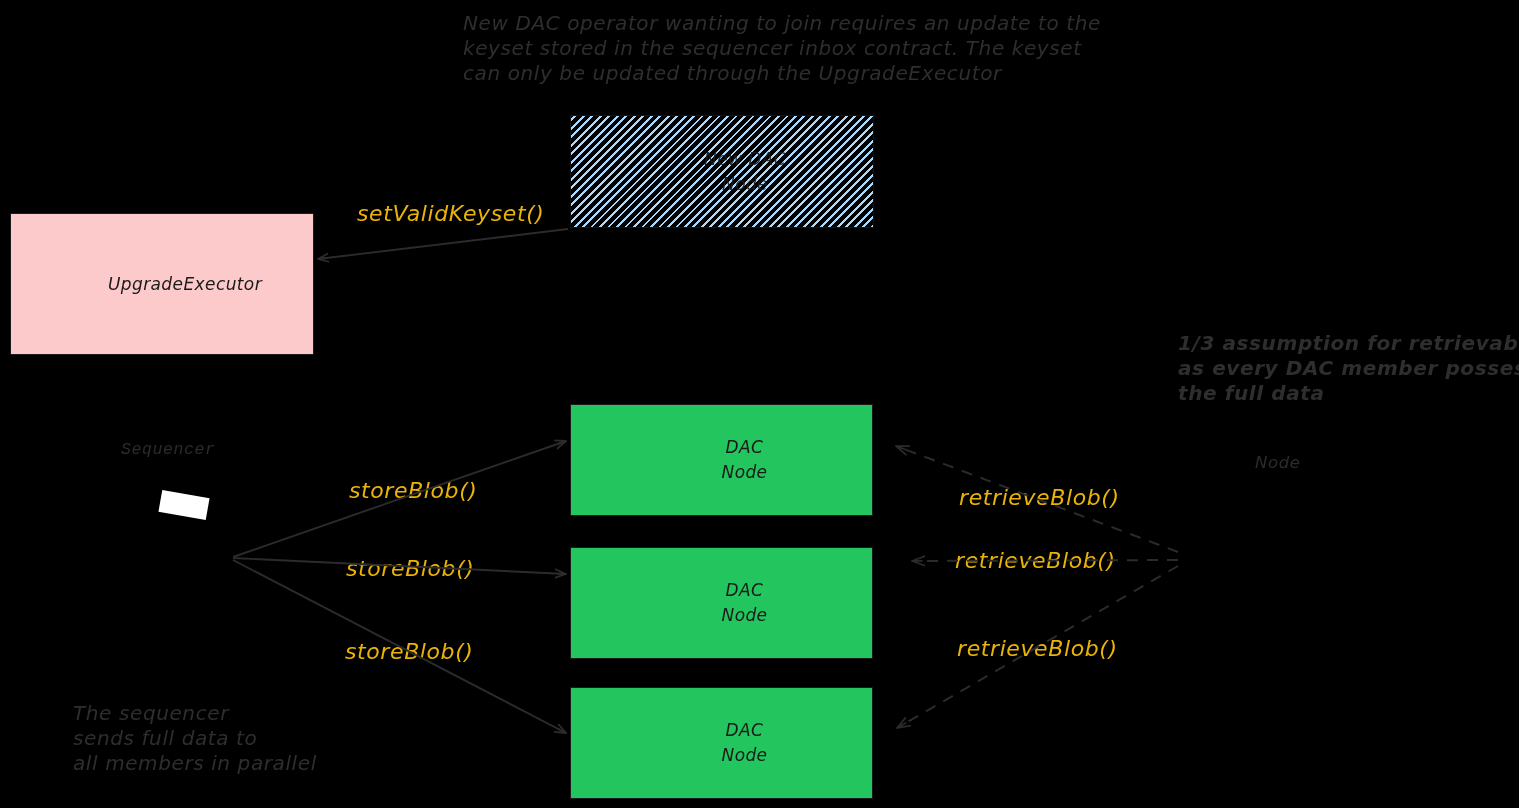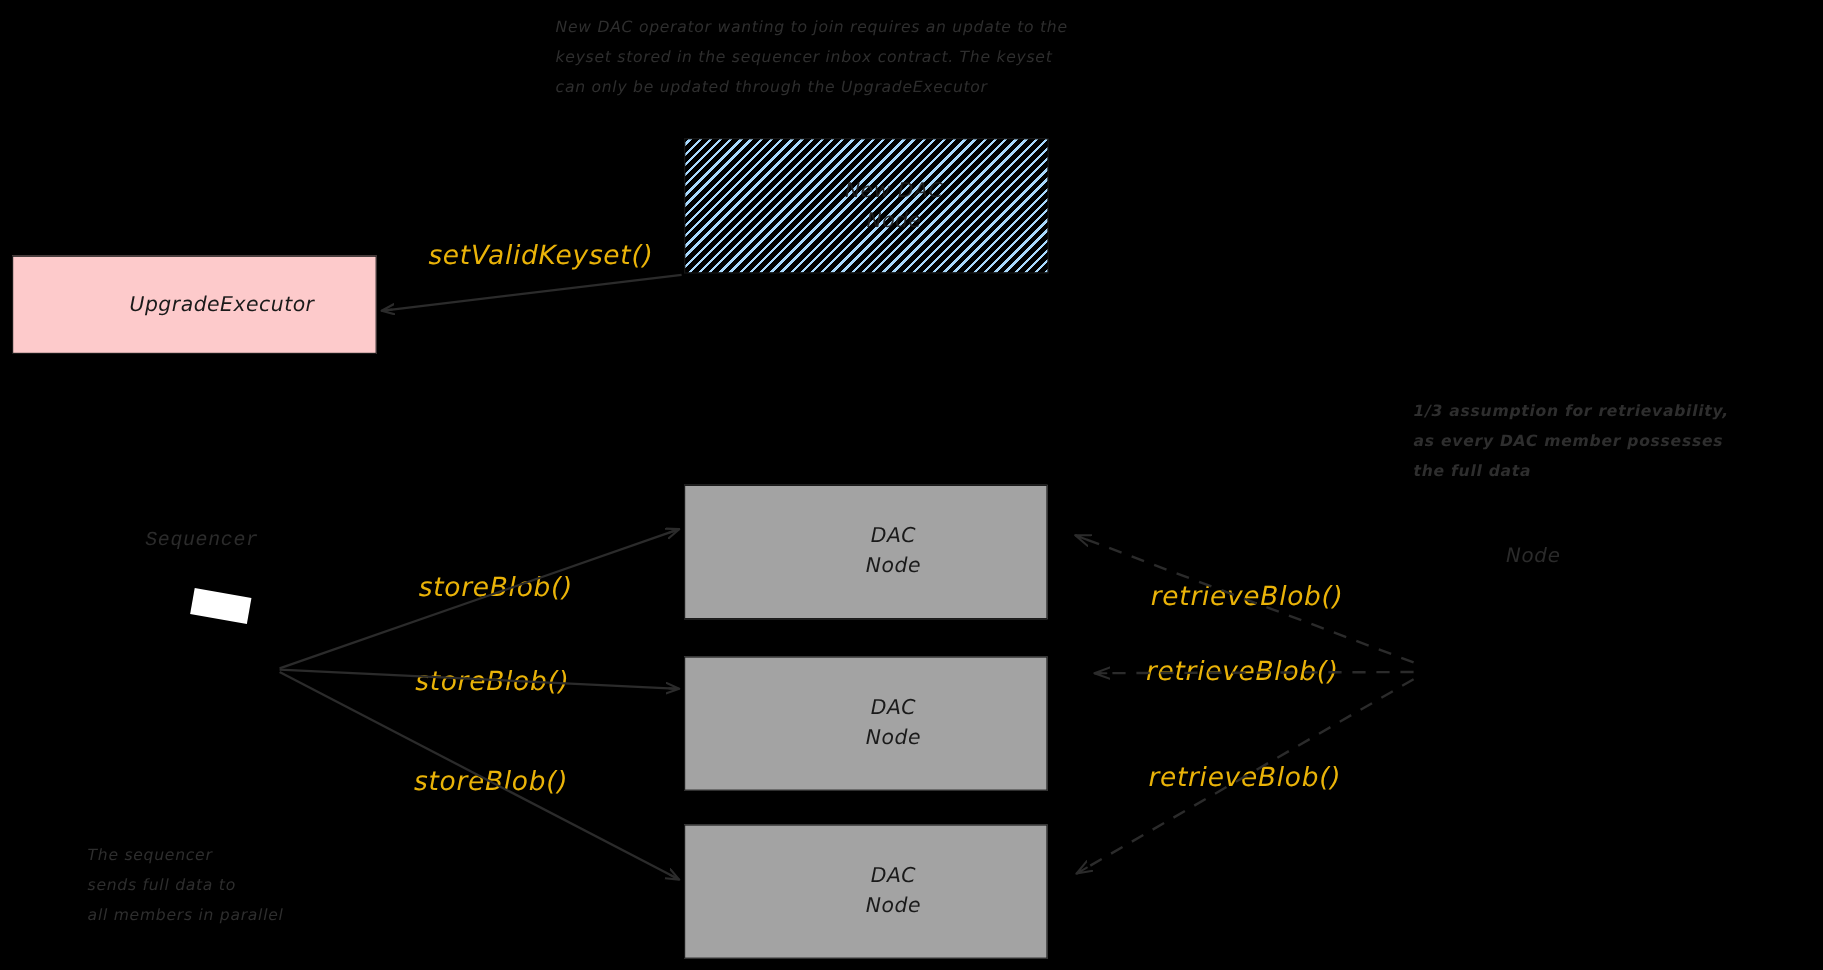--- a/index.html
+++ b/index.html
@@ -18,21 +18,21 @@
   .hand {
     font-family: "DejaVu Sans", sans-serif;
     font-style: italic;
     color: #2b2b2b;
     letter-spacing: 0.6px;
     white-space: pre;
     line-height: 25px;
   }
   .note {
     position: absolute;
-    font-size: 13px;
+    font-size: 20px;
     color: #2e2e2e;
   }
   .edge-label {
     position: absolute;
     font-size: 22px;
     color: #eab308;
     white-space: nowrap;
   }
   .plain-label {
     position: absolute;
@@ -53,21 +53,21 @@
   .box-label {
     font-family: "DejaVu Sans", sans-serif;
     font-style: italic;
     font-size: 17px;
     color: #1a1a1a;
     line-height: 25px;
     white-space: pre-line;
     letter-spacing: 0.4px;
   }
   #box-upgrade-executor { background: #fdcacb; }
-  .dac-box { background: #a3a3a3; }
+  .dac-box { background: #22c55e; }
   #box-new-dac-node {
     background:
       repeating-linear-gradient(
         -45deg,
         #a9d9fd 0px, #a9d9fd 2px,
         #000000 2px, #000000 6px
       );
     border-color: #141414;
   }
   #box-new-dac-node .box-label {
@@ -105,21 +105,21 @@
 
   <div class="note hand" id="note-bottom-left" style="left:37px; top:701px; width:260px;margin-left:36px;">The sequencer
 sends full data to
 all members in parallel</div>
 
   <div class="box" id="box-new-dac-node" style="left:570px; top:115px; width:304px; height:113px;">
     <span class="box-label hand">New DAC
 Node</span>
   </div>
 
-  <div class="box" id="box-upgrade-executor" style="left:10px; top:213px; width:304px; height:82px;">
+  <div class="box" id="box-upgrade-executor" style="left:10px; top:213px; width:304px; height:142px;">
     <span class="box-label hand">UpgradeExecutor</span>
   </div>
 
   <div class="box dac-box" id="box-dac-node-1" style="left:570px; top:404px; width:303px; height:112px;">
     <span class="box-label hand">DAC
 Node</span>
   </div>
 
   <div class="box dac-box" id="box-dac-node-2" style="left:570px; top:547px; width:303px; height:112px;">
     <span class="box-label hand">DAC

